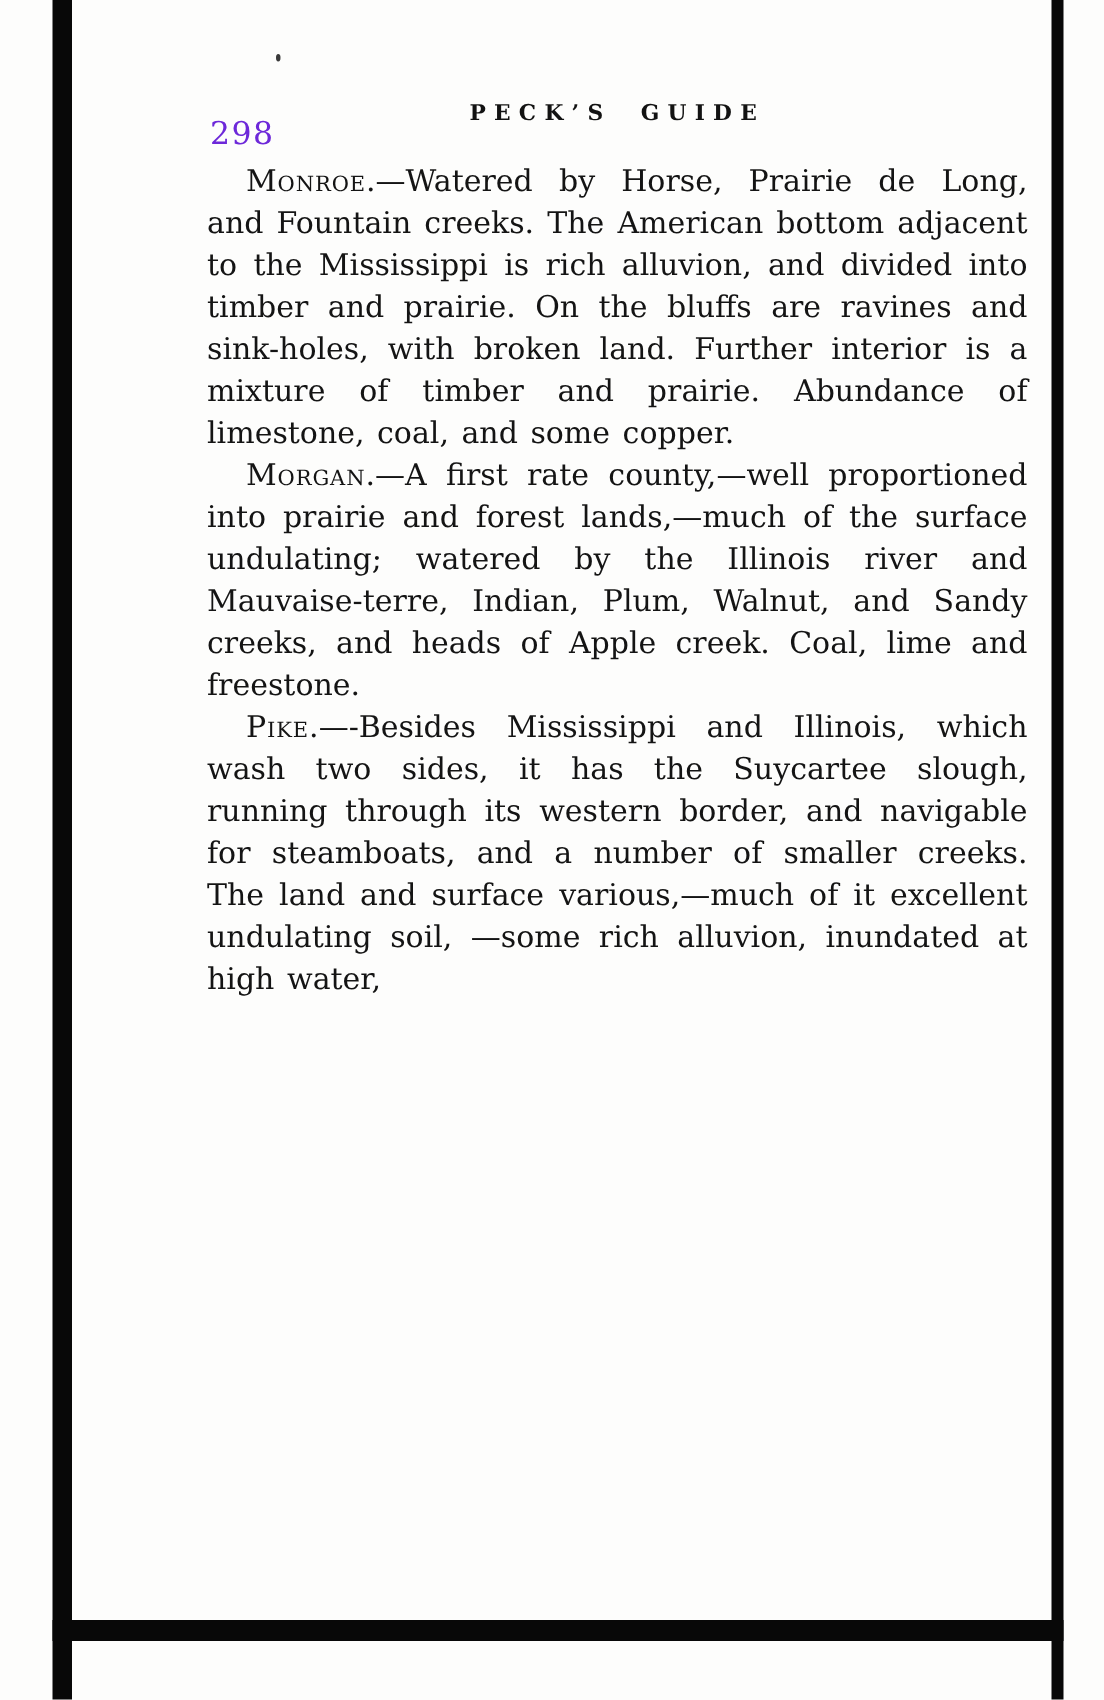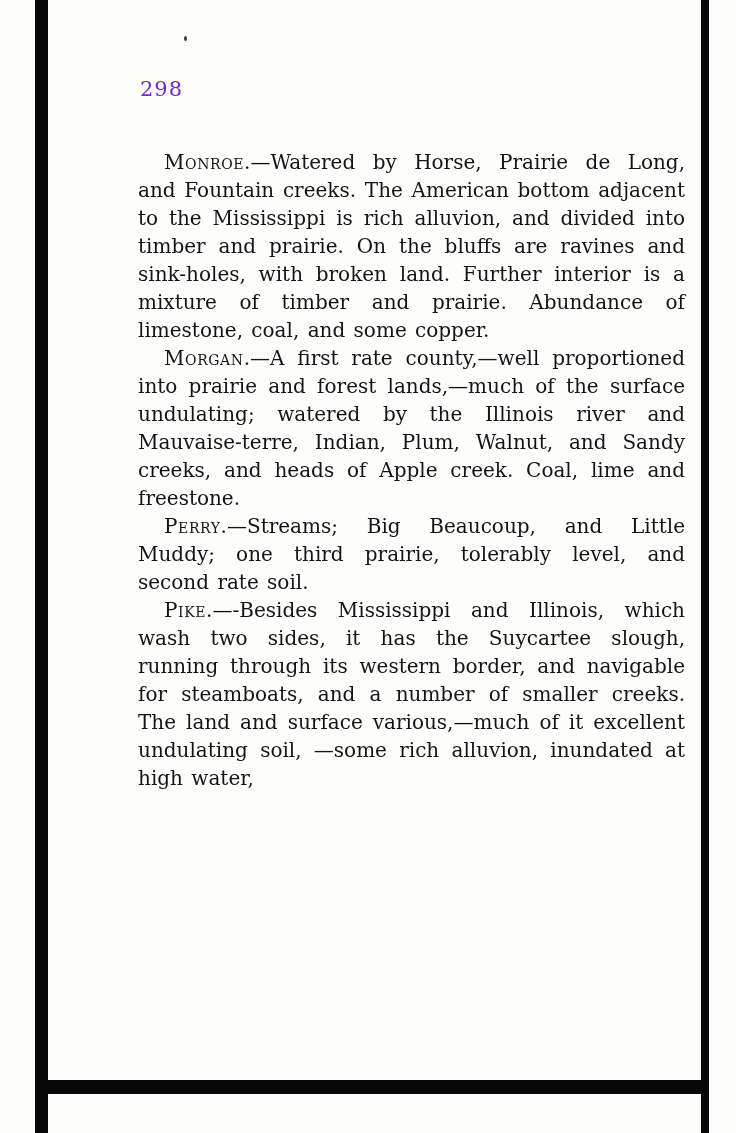--- a/index.html
+++ b/index.html
@@ -27,35 +27,35 @@
     font-size: 21px; color: #6d28d9; letter-spacing: 1px;
   }
   .running-head {
     display: block; text-align: center; padding-top: 5px;
     font-size: 14.5px; font-weight: bold; color: #121212;
     letter-spacing: 5.5px; word-spacing: 9px;
   }
   .body-text {
     position: absolute; left: 138px; top: 106px; width: 547px;
     font-size: 20px; line-height: 28px; color: #141414;
-    text-align: justify; word-spacing: 2px; margin-top: 42px;
+    text-align: justify; word-spacing: 2px;
   }
   .body-text p { margin: 0; text-indent: 26px; }
   .lead { font-variant: small-caps; letter-spacing: 0.6px; }
 </style>
 </head>
 <body>
 
 <div class="scan-bar" id="bar-left"></div>
 <div class="scan-bar" id="bar-right"></div>
 <div class="scan-bar" id="bar-bottom"></div>
 <div class="speck"></div>
 
 <div class="header">
   <span class="page-number">298</span>
+  <span class="running-head">PECK’S GUIDE</span>
 </div>
 
 <div class="body-text">
   <p><span class="lead">Monroe</span><span>.—Watered by Horse, Prairie de Long, and Fountain creeks.  The American bottom adjacent to the Mississippi is rich alluvion, and divided into timber and prairie.  On the bluffs are ravines and sink-holes, with broken land.  Further interior is a mixture of timber and prairie.  Abundance of limestone, coal, and some copper.</span></p>
   <p><span class="lead">Morgan</span><span>.—A first rate county,—well proportioned into prairie and forest lands,—much of the surface undulating; watered by the Illinois river and Mauvaise-terre, Indian, Plum, Walnut, and Sandy creeks, and heads of Apple creek.  Coal, lime and freestone.</span></p>
-  <p><span class="lead">Perry</span><span>.—Streams; Big Beaucoup, and Little Muddy; one third prairie, tolerably level, and second rate soil.</span></p>
   <p><span class="lead">Pike</span><span>.—-Besides Mississippi and Illinois, which wash two sides, it has the Suycartee slough, running through its western border, and navigable for steamboats, and a number of smaller creeks.  The land and surface various,—much of it excellent undulating soil, —some rich alluvion, inundated at high water,</span></p>
 </div>
 
 </body></html>

